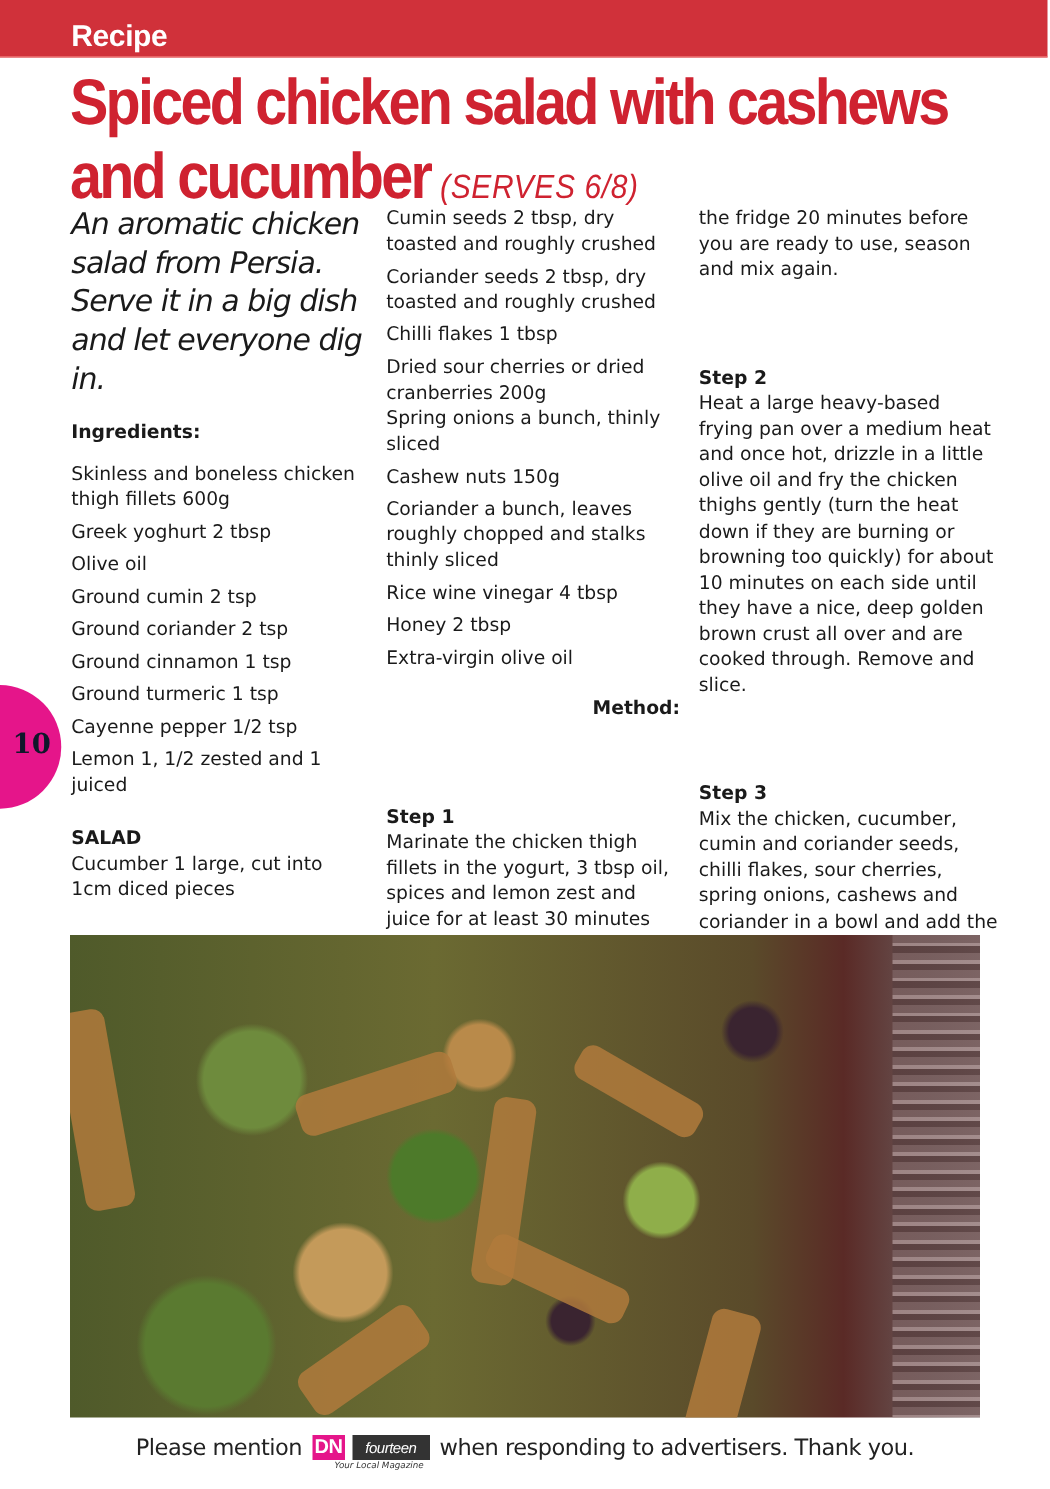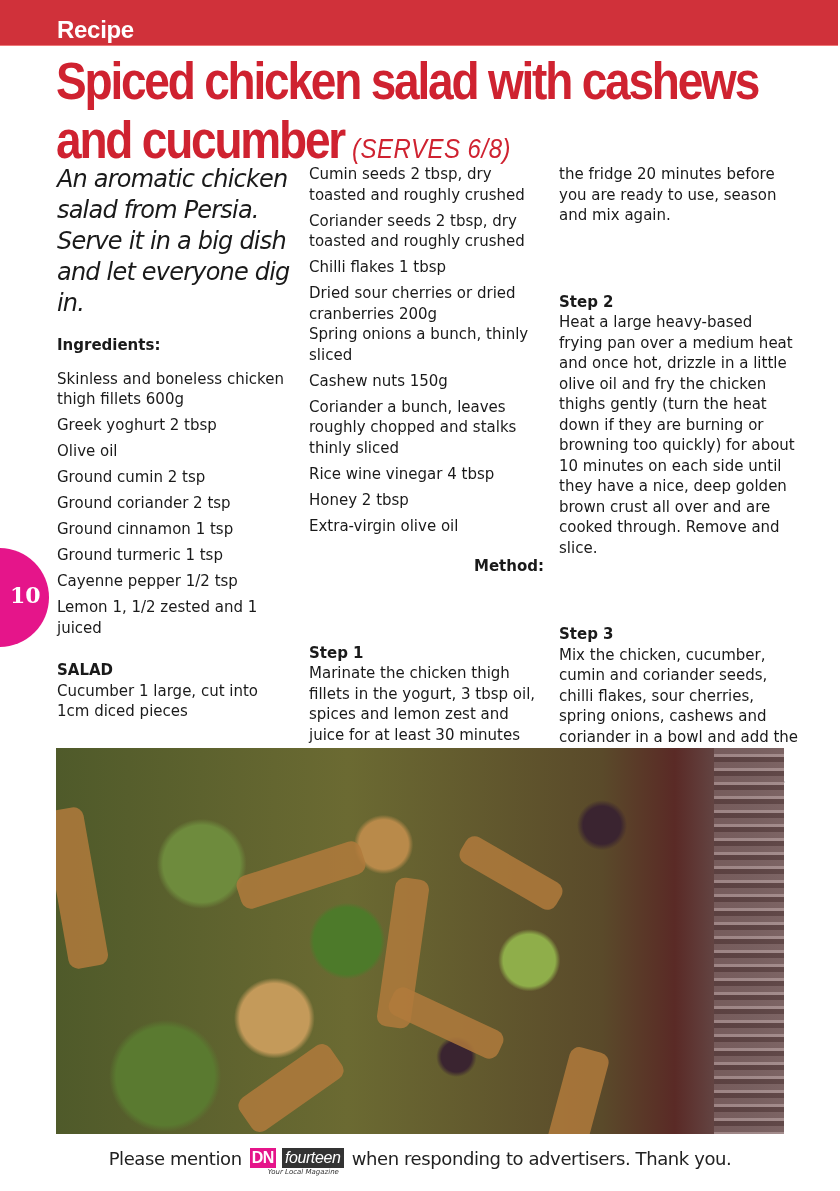--- a/index.html
+++ b/index.html
@@ -38,21 +38,21 @@
   .heading { font-weight: bold; font-size: 15px; margin: 0 0 13px 0; }
   .item { margin: 0 0 5.5px 0; }
   .subhead { font-weight: bold; margin-top: 22px; }
   .step-title { font-weight: bold; margin-top: 46px; }
   .gap { height: 20px; }
   .page-num {
     position: absolute; left: -50px; top: 548px; width: 99px; height: 99px;
     border-radius: 50%; background: #e5158a;
   }
   .page-num span {
-    position: absolute; left: 60px; top: 34px; color: #ffffff;
+    position: absolute; left: 60px; top: 34px; color: #0f172a;
     font-family: "DejaVu Serif", serif; font-weight: bold; font-size: 22px; text-align: center;
   }
   .photo {
     position: absolute; left: 56px; top: 748px; width: 728px; height: 386px;
     overflow: hidden;
     background:
       radial-gradient(circle at 20% 30%, #6e8b3d 0 6%, transparent 7%),
       radial-gradient(circle at 45% 25%, #b98a4a 0 5%, transparent 6%),
       radial-gradient(circle at 65% 55%, #8fae4a 0 5%, transparent 6%),
       radial-gradient(circle at 30% 70%, #c49a5a 0 6%, transparent 7%),
@@ -79,21 +79,21 @@
     display: inline-block; position: relative; vertical-align: top;
     margin: 0 8px; width: 94px; height: 30px;
   }
   .logo .dn {
     position: absolute; left: 0; top: 0; height: 20px; padding: 0 2px;
     background: #e5158a; color: #fff; font-weight: bold; font-size: 16px; line-height: 20px;
     font-family: "Liberation Sans", sans-serif;
   }
   .logo .fourteen {
     position: absolute; left: 32px; top: 0; height: 20px; width: 62px;
-    background: #333; color: #fff; font-style: italic; font-size: 16px; line-height: 20px;
+    background: #333; color: #fff; font-style: italic; font-size: 12px; line-height: 20px;
     font-family: "Liberation Sans", sans-serif; text-align: center;
   }
   .logo .tagline {
     position: absolute; left: 18px; top: 20px; font-size: 7px; font-style: italic;
     color: #333; white-space: nowrap; letter-spacing: 0;
   }
 </style>
 </head>
 <body>
 

